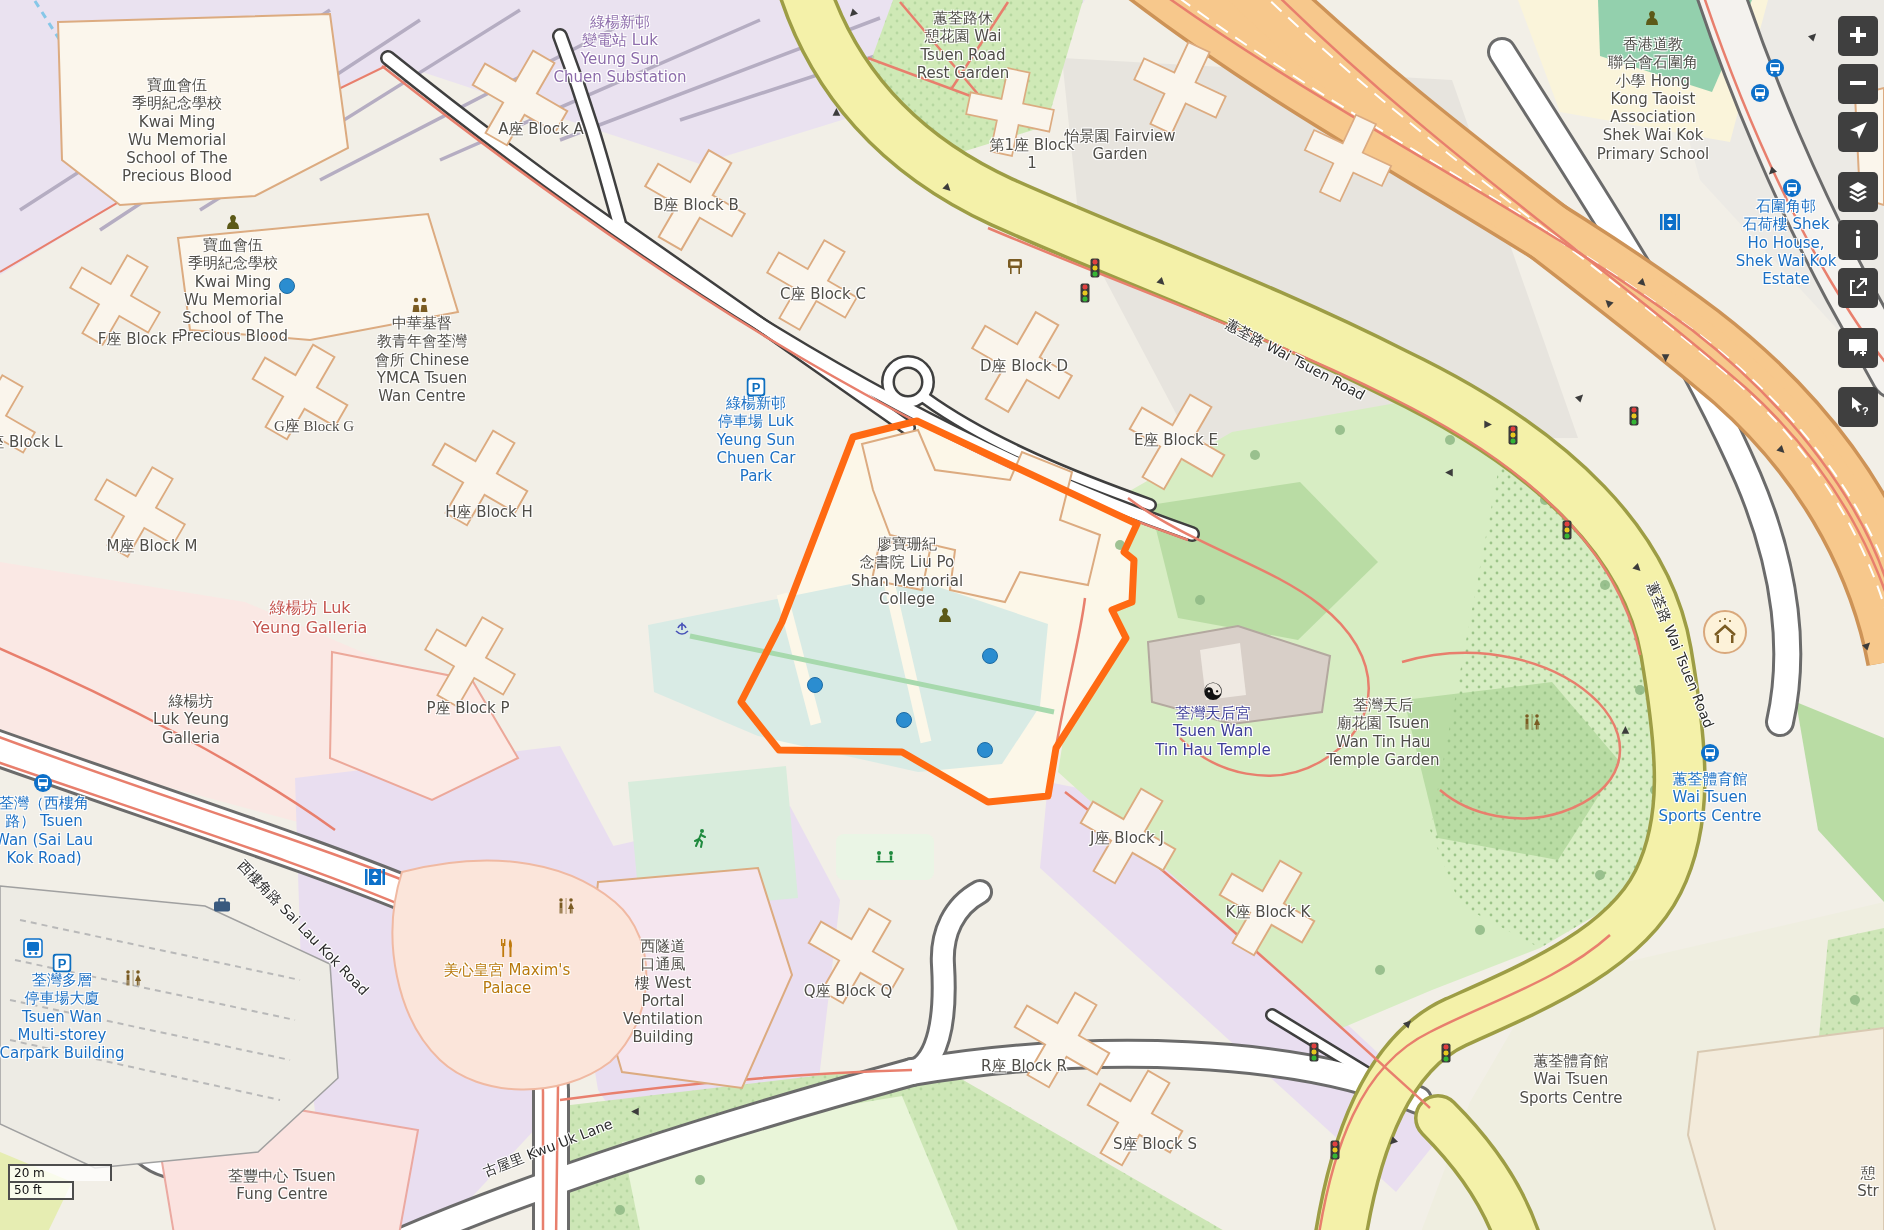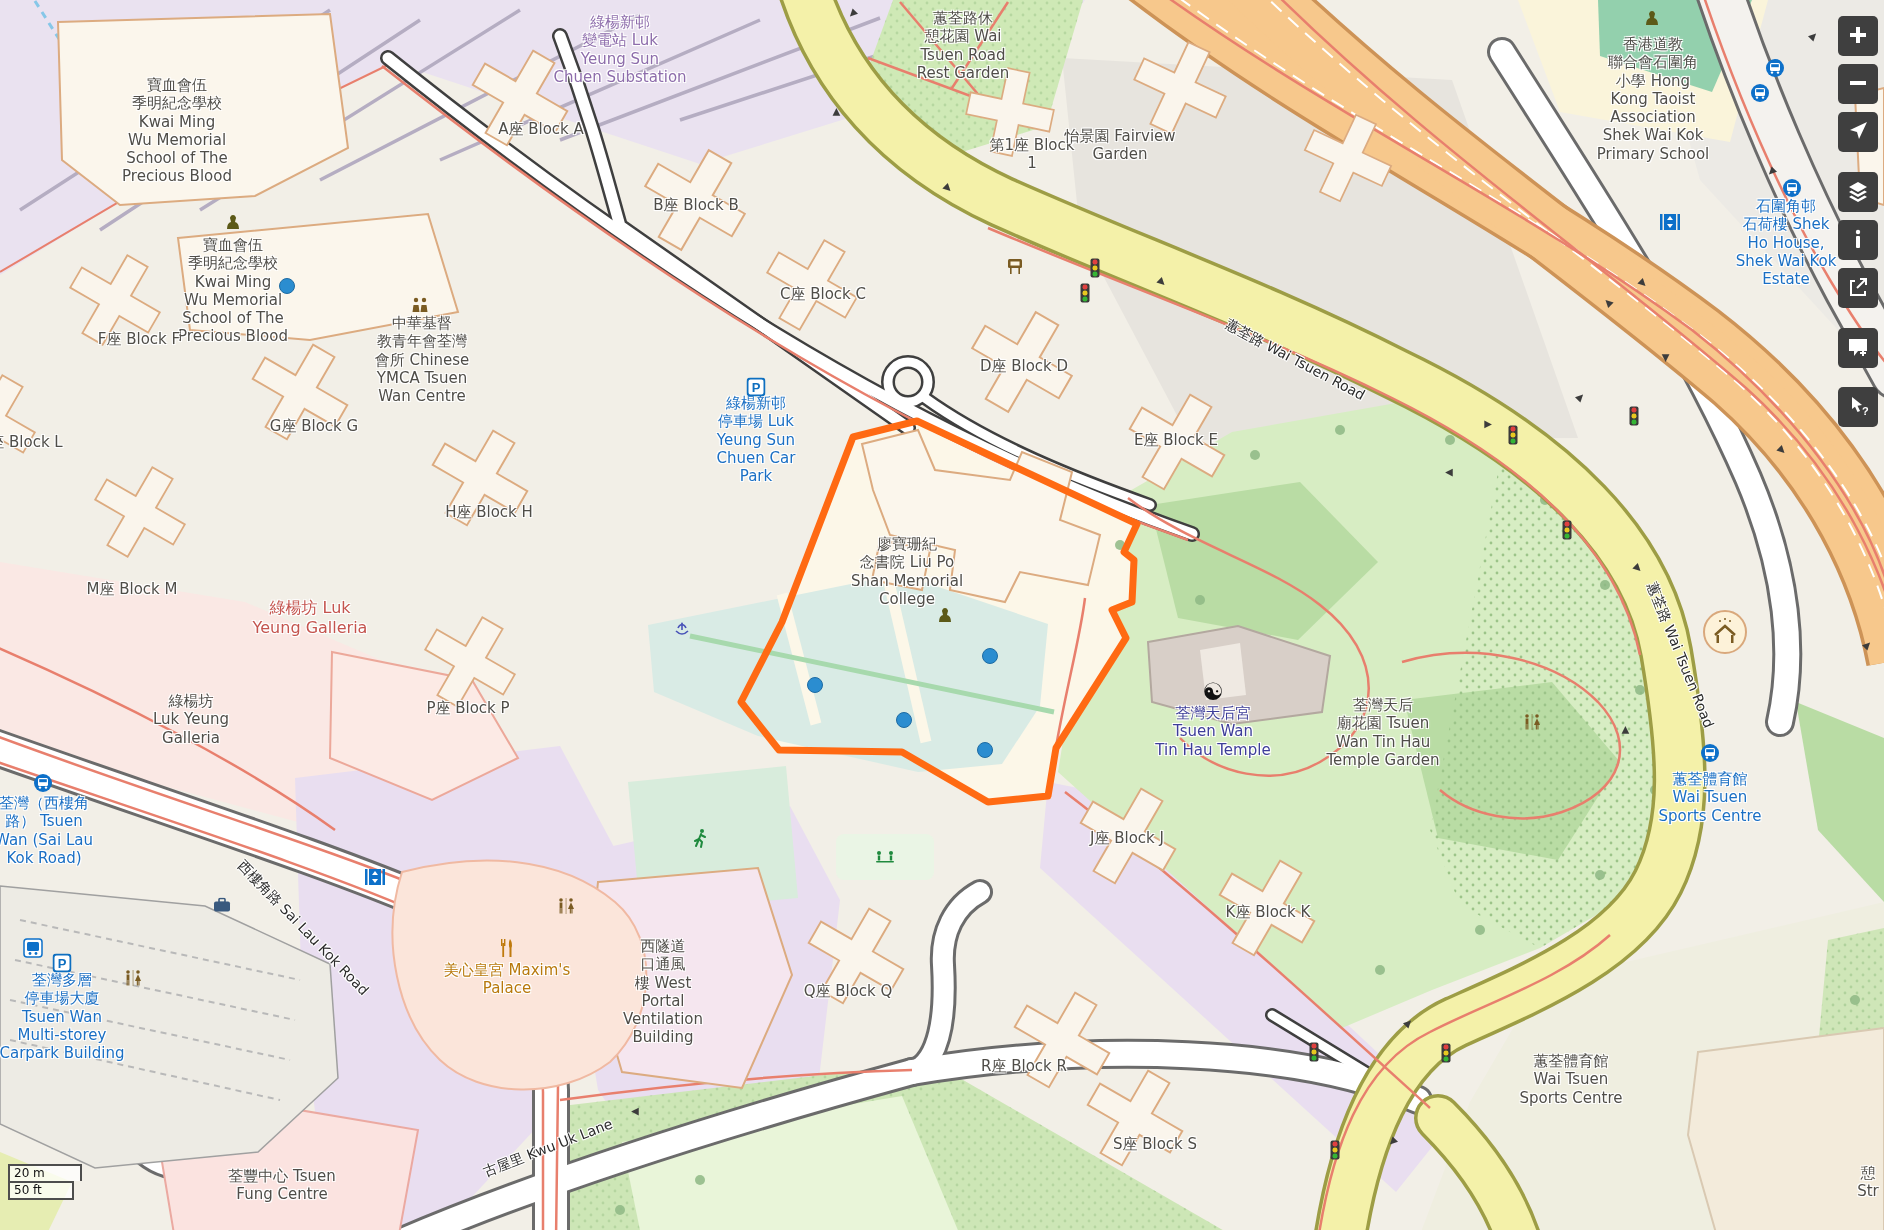--- a/index.html
+++ b/index.html
@@ -26,21 +26,21 @@
   .tl{position:absolute;width:9px;height:19px;background:#3a3a3a;border-radius:2px;
       transform:translate(-50%,-50%);display:flex;flex-direction:column;align-items:center;justify-content:space-evenly;}
   .tl i{width:4.5px;height:4.5px;border-radius:50%;display:block;}
   
   #controls{position:absolute;right:6px;top:16px;width:40px;}
   .ctl{position:absolute;left:0;width:40px;height:40px;background:#3f3f3f;border:none;
        border-radius:5px;display:flex;align-items:center;justify-content:center;padding:0;cursor:pointer;}
   
   #scalebar{position:absolute;left:8px;bottom:30px;font-size:12px;color:#111;}
   #scalebar .bar{background:rgba(255,255,255,0.75);border:2px solid #4d4d4d;padding:0 4px 1px 4px;box-sizing:border-box;}
-  #scalebar .metric{width:74px;border-bottom:none;}
+  #scalebar .metric{width:104px;border-bottom:none;}
   #scalebar .imperial{width:66px;}
   
   #attribution{position:absolute;right:0;bottom:0;height:25px;line-height:25px;
      background:rgba(255,255,255,0.82);padding:0 8px 0 12px;font-size:12.5px;color:#222;}
   #attribution a{color:#2a70c8;text-decoration:none;cursor:pointer;}
 </style>
 </head>
 <body>
 
 <div id="stage">
@@ -251,27 +251,27 @@
       </div>
       <div class="map-label poi" style="left: 1024px; top: 366px; position: absolute; transform: translate(-50%, -50%);">
         <span>D座 Block D</span>
       </div>
       <div class="map-label poi" style="left: 1176px; top: 440px; position: absolute; transform: translate(-50%, -50%);">
         <span>E座 Block E</span>
       </div>
       <div class="map-label poi" style="left: 139px; top: 339px; position: absolute; transform: translate(-50%, -50%);">
         <span>F座 Block F</span>
       </div>
-      <div class="map-label poi" style="left: 314px; top: 426px; position: absolute; transform: translate(-50%, -50%);">
+      <div class="map-label poi" style="left: 314px; top: 426px; position: absolute; transform: translate(-50%, -50%); font-family: Liberation Serif, serif;">
         <span>G座 Block G</span>
       </div>
       <div class="map-label poi" style="left: 489px; top: 512px; position: absolute; transform: translate(-50%, -50%);">
         <span>H座 Block H</span>
       </div>
-      <div class="map-label poi" style="left: 132px; top: 546px; position: absolute; transform: translate(-50%, -50%); margin-top: 43px;">
+      <div class="map-label poi" style="left: 152px; top: 546px; position: absolute; transform: translate(-50%, -50%);">
         <span>M座 Block M</span>
       </div>
       <div class="map-label poi" style="left: 26px; top: 442px; position: absolute; transform: translate(-50%, -50%);">
         <span>座 Block L</span>
       </div>
       <div class="map-label poi" style="left: 468px; top: 708px; position: absolute; transform: translate(-50%, -50%);">
         <span>P座 Block P</span>
       </div>
       <div class="map-label poi" style="left: 848px; top: 991px; position: absolute; transform: translate(-50%, -50%);">
         <span>Q座 Block Q</span>

